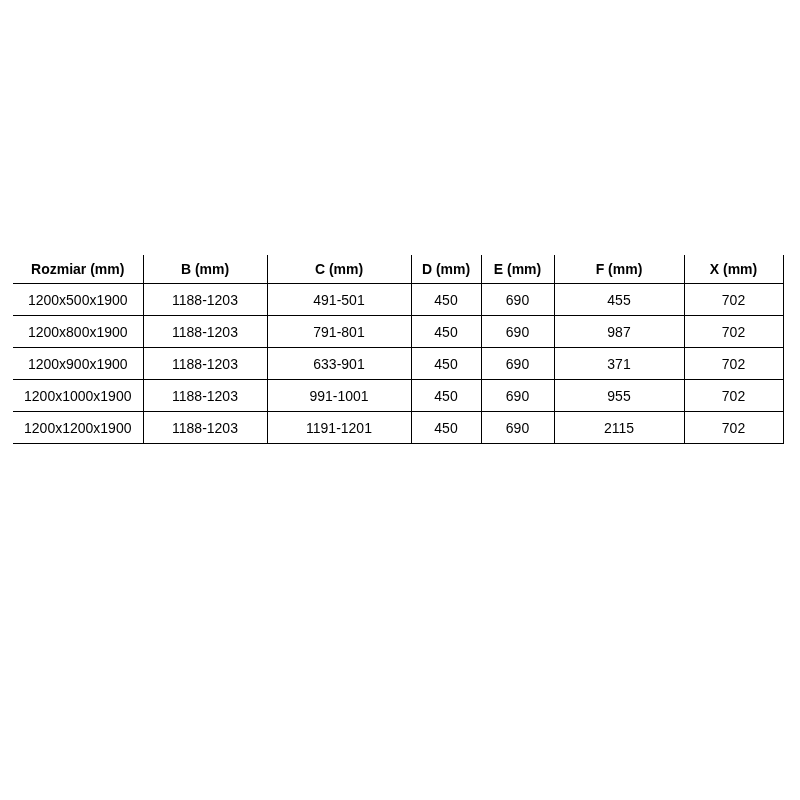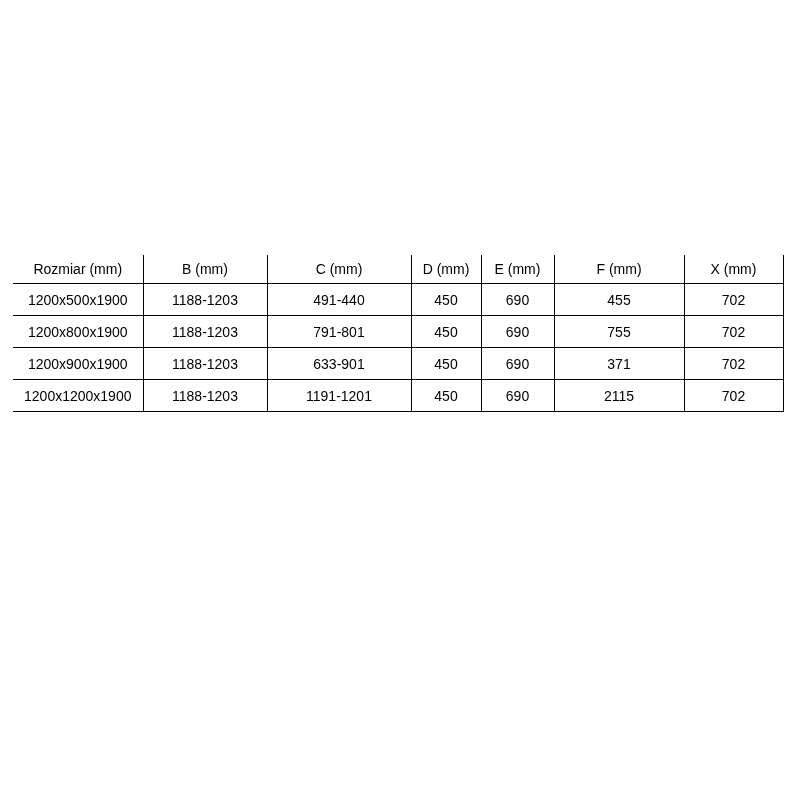--- a/index.html
+++ b/index.html
@@ -29,21 +29,21 @@
     border-top: none;
     border-left: none;
     padding: 0;
     text-align: center;
     vertical-align: middle;
     font-size: 14px;
     white-space: nowrap;
     overflow: hidden;
   }
   table.spec-table th {
-    font-weight: normal;
+    font-weight: bold;
     height: 28px;
   }
   table.spec-table td {
     font-weight: normal;
     height: 31px;
   }
 </style>
 </head>
 <body>
 
@@ -65,42 +65,51 @@
       <th>D (mm)</th>
       <th>E (mm)</th>
       <th>F (mm)</th>
       <th>X (mm)</th>
     </tr>
   </thead>
   <tbody>
       <tr>
         <td>1200x500x1900</td>
         <td>1188-1203</td>
-        <td>491-440</td>
+        <td>491-501</td>
         <td>450</td>
         <td>690</td>
         <td>455</td>
         <td>702</td>
       </tr>
       <tr>
         <td>1200x800x1900</td>
         <td>1188-1203</td>
         <td>791-801</td>
         <td>450</td>
         <td>690</td>
-        <td>755</td>
+        <td>987</td>
         <td>702</td>
       </tr>
       <tr>
         <td>1200x900x1900</td>
         <td>1188-1203</td>
         <td>633-901</td>
         <td>450</td>
         <td>690</td>
         <td>371</td>
+        <td>702</td>
+      </tr>
+      <tr>
+        <td>1200x1000x1900</td>
+        <td>1188-1203</td>
+        <td>991-1001</td>
+        <td>450</td>
+        <td>690</td>
+        <td>955</td>
         <td>702</td>
       </tr>
       <tr>
         <td>1200x1200x1900</td>
         <td>1188-1203</td>
         <td>1191-1201</td>
         <td>450</td>
         <td>690</td>
         <td>2115</td>
         <td>702</td>

